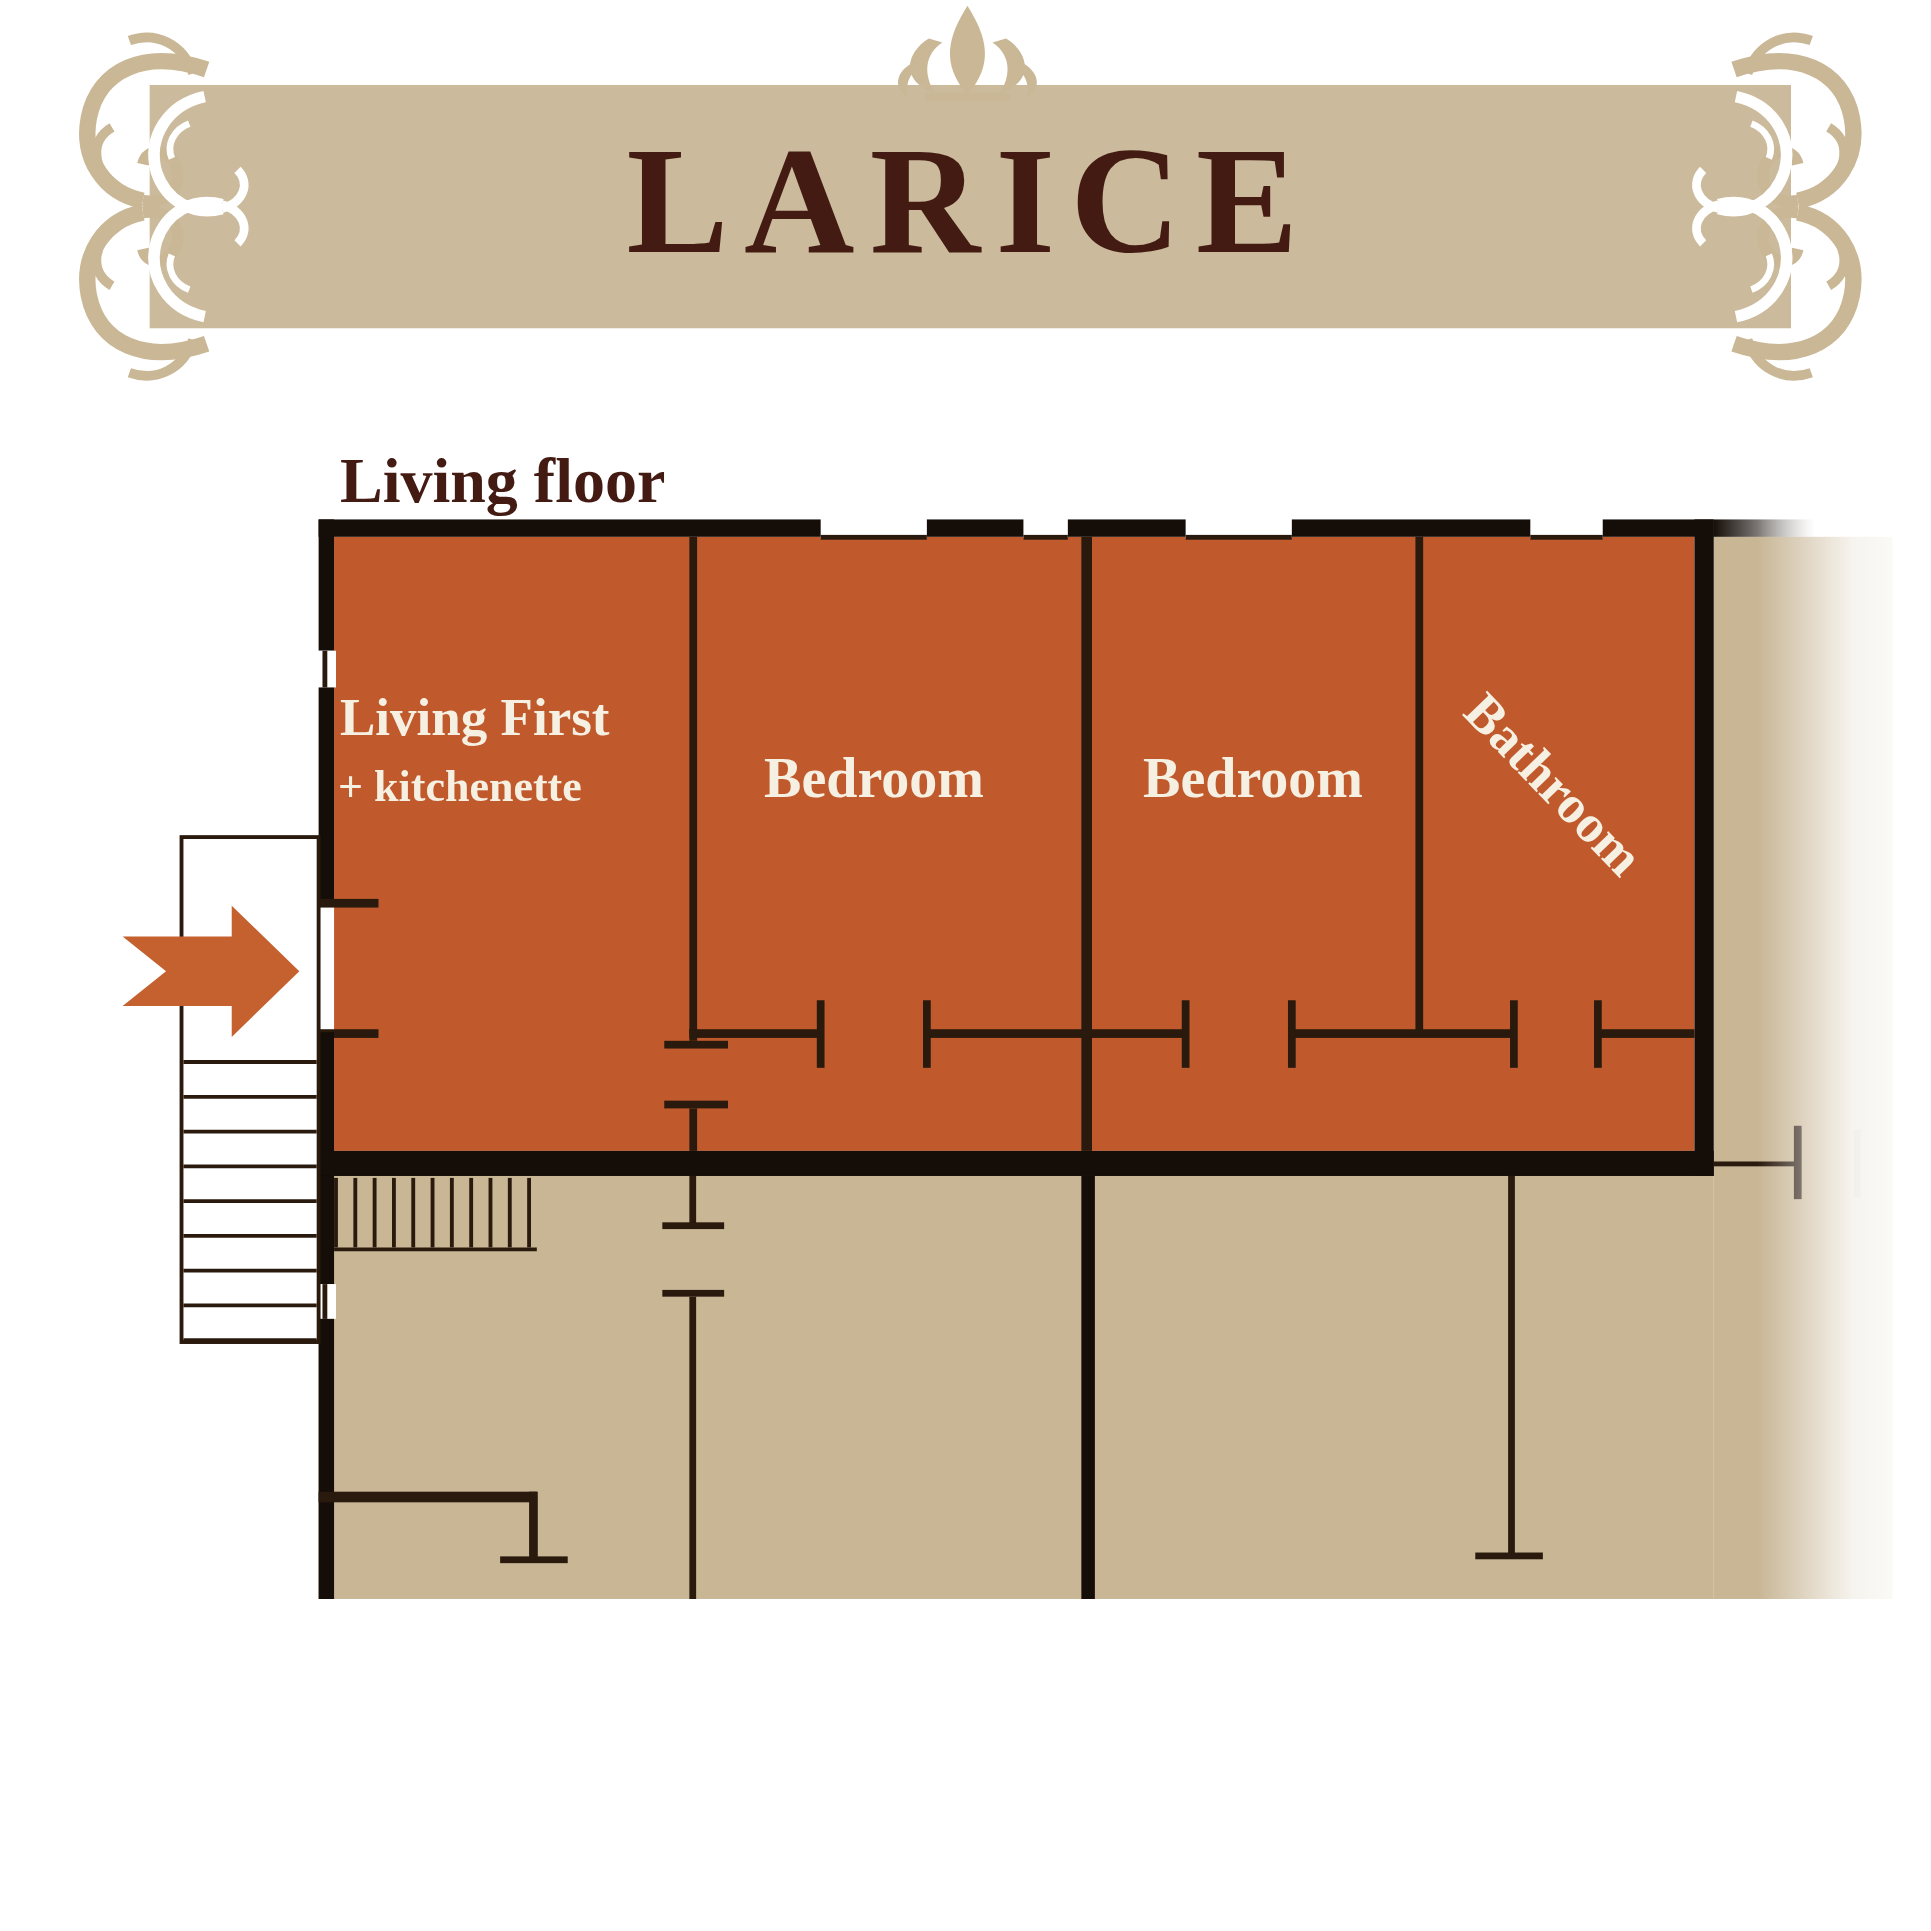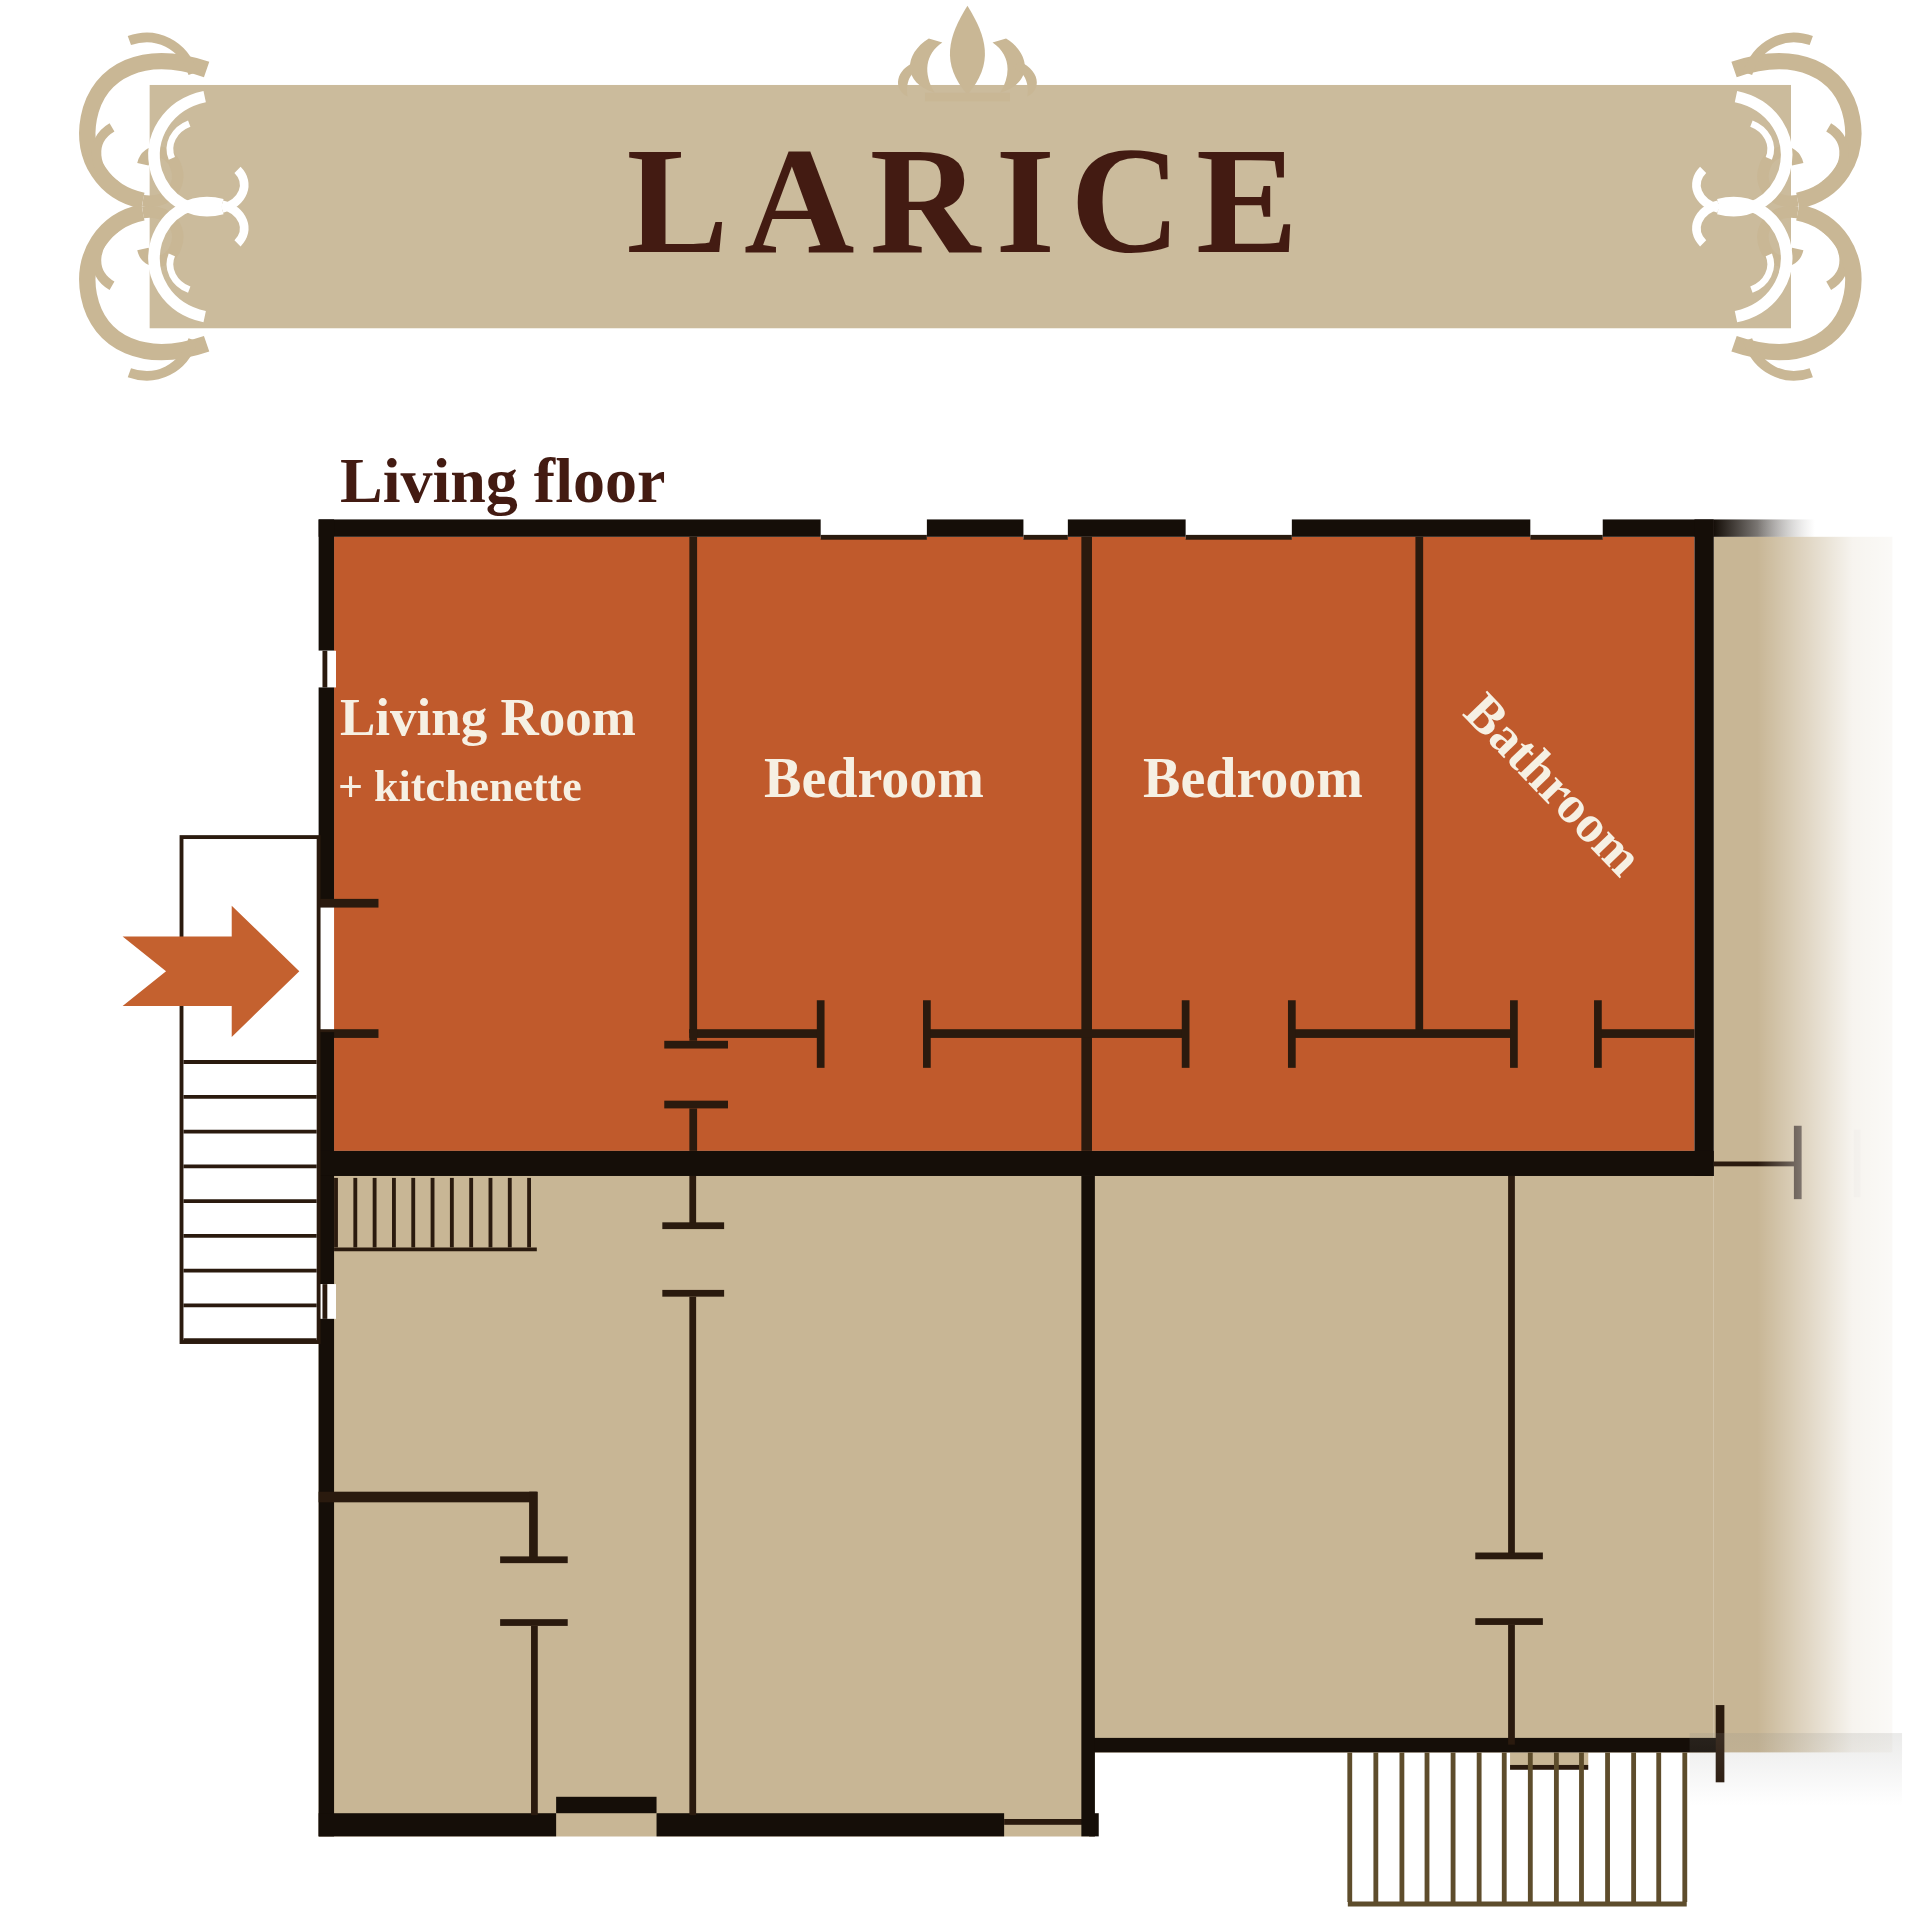--- a/index.html
+++ b/index.html
@@ -3,21 +3,21 @@
 <meta charset="utf-8">
 <style>
   :root{
     --page-bg:#ffffff; --banner-tan:#cbbb9c; --ornament-tan:#c9b795;
     --title-maroon:#431b12; --apartment-orange:#c05a2c; --floor-tan:#c8b695;
     --wall-dark:#150e08; --wall-thin:#2a1a0e; --label-white:#f6f0e3;
     --arrow-orange:#c4612f; --stair-hatch:#5e4d2c;
   }
   html,body{margin:0;padding:0;background:#fff;}
   .stage{
-    position:relative;width:1931px;height:1931px;background:var(--page-bg);
+    position:relative;width:1931px;height:1599px;background:var(--page-bg);
     font-family:"Liberation Serif","DejaVu Serif",serif;overflow:hidden;
   }
   .stage svg{position:absolute;left:0;top:0;}
   .lbl{position:absolute;white-space:nowrap;}
   .title{
     left:970px;top:207px;transform:translate(-50%,-54%);
     font-size:153px;font-weight:bold;letter-spacing:.10em;
     color:var(--title-maroon);
   }
   .floor-label{
@@ -239,20 +239,20 @@
   </g>
 
   <polygon points="127,970 240,970 240,938 310,1006 240,1074 240,1042 127,1042 172,1006" fill="var(--arrow-orange)"></polygon>
 
   <rect x="1820" y="520" width="180" height="1470" fill="url(#fadeR)"></rect>
   <rect x="1750" y="1795" width="220" height="75" fill="url(#shadowG)" opacity="0.35"></rect>
 </svg>
 
 <div class="lbl title">LARICE</div>
 <div class="lbl floor-label">Living floor</div>
-<div class="lbl room living1">Living Room</div>
+<div class="lbl room living1">Living First</div>
 <div class="lbl room living2">+ kitchenette</div>
 <div class="lbl room bedroom-left">Bedroom</div>
 <div class="lbl room bedroom-right">Bedroom</div>
 <div class="lbl room bathroom">Bathroom</div>
 
 </div>
 
 
 </body></html>

